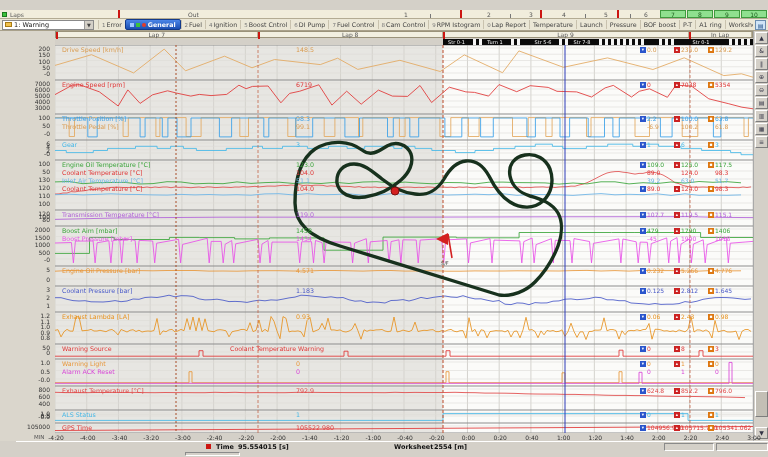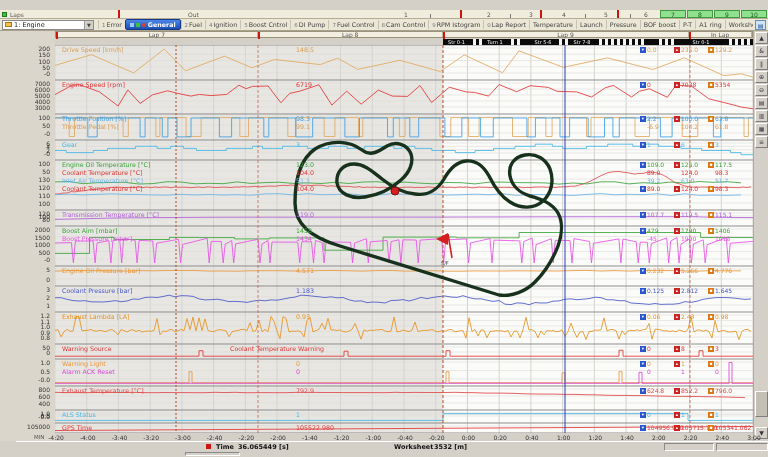--- a/index.html
+++ b/index.html
@@ -66,21 +66,21 @@
   <div id="lapsbar" class="abs">
     <span class="abs" style="left:2px;top:2px;width:5px;height:5px;background:#3cc23c;border:1px solid #1d7a1d"></span>
     <span class="abs" style="left:10px;top:1px">Laps</span>
     <span class="abs" style="left:188px;top:1px">Out</span>
     <span id="lapsdyn"><span class="lap-num abs" style="left: 404px;">1</span><span class="lap-num abs" style="left: 487px;">2</span><span class="lap-num abs" style="left: 529px;">3</span><span class="lap-num abs" style="left: 562px;">4</span><span class="lap-num abs" style="left: 604px;">5</span><span class="lap-num abs" style="left: 644px;">6</span><span class="redtick abs" style="left: 118px;"></span><span class="redtick abs" style="left: 460px;"></span><span class="redtick abs" style="left: 540px;"></span><span class="redtick abs" style="left: 617px;"></span><span class="redtick abs" style="left: 746px;"></span><span class="blacktick abs" style="left: 430px;"></span><span class="blacktick abs" style="left: 510px;"></span><span class="blacktick abs" style="left: 585px;"></span><span class="blacktick abs" style="left: 630px;"></span><span class="greencell abs" style="left: 660px; width: 26px;">7</span><span class="greencell abs" style="left: 687px; width: 26px;">8</span><span class="greencell abs" style="left: 714px; width: 26px;">9</span><span class="greencell abs" style="left: 741px; width: 26px;">10</span></span>
   </div>
 
   <div id="tabsbar" class="abs">
     <div id="combo">
       <span id="comboicon"></span>
-      <span>1: Engine</span>
+      <span>1: Warning</span>
       <span id="comboarrow">▼</span>
     </div>
     <div id="tabs">
         <div class="tab">
           <span class="tkey">1</span>
           <span>Error</span>
         </div>
         <div class="tab active">
           <span class="mini" style="background: rgb(158, 199, 255);"></span>
           <span class="mini" style="background: rgb(60, 194, 60);"></span>
@@ -596,21 +596,21 @@
       <div class="railbtn abs" style="top: 79px;">▥</div>
       <div class="railbtn abs" style="top: 92px;">▦</div>
       <div class="railbtn abs" style="top: 105px;">≡</div>
       <div class="abs" id="thumb" style="top: 360px;"></div>
       <div class="railbtn abs" style="top: 396px;">▼</div>
     </div>
 
   <div id="statusbar" class="abs">
     <span class="abs" style="left:190px;top:2px;width:5px;height:5px;background:#cc1510"></span>
     <b class="abs" style="left:200px">Time</b>
-    <b class="abs" style="left:222px">36.065449 [s]</b>
+    <b class="abs" style="left:222px">95.554015 [s]</b>
     <b class="abs" style="left:378px">Worksheet</b>
-    <b class="abs" style="left:418px">3532 [m]</b>
+    <b class="abs" style="left:418px">2554 [m]</b>
     <span class="scell" style="left:648px;width:50px"></span>
     <span class="scell" style="left:700px;width:52px"></span>
   </div>
   <div id="bottomstrip" class="abs"></div>
   <div id="bslot" class="abs"></div>
 </div>
 
 </body></html>

